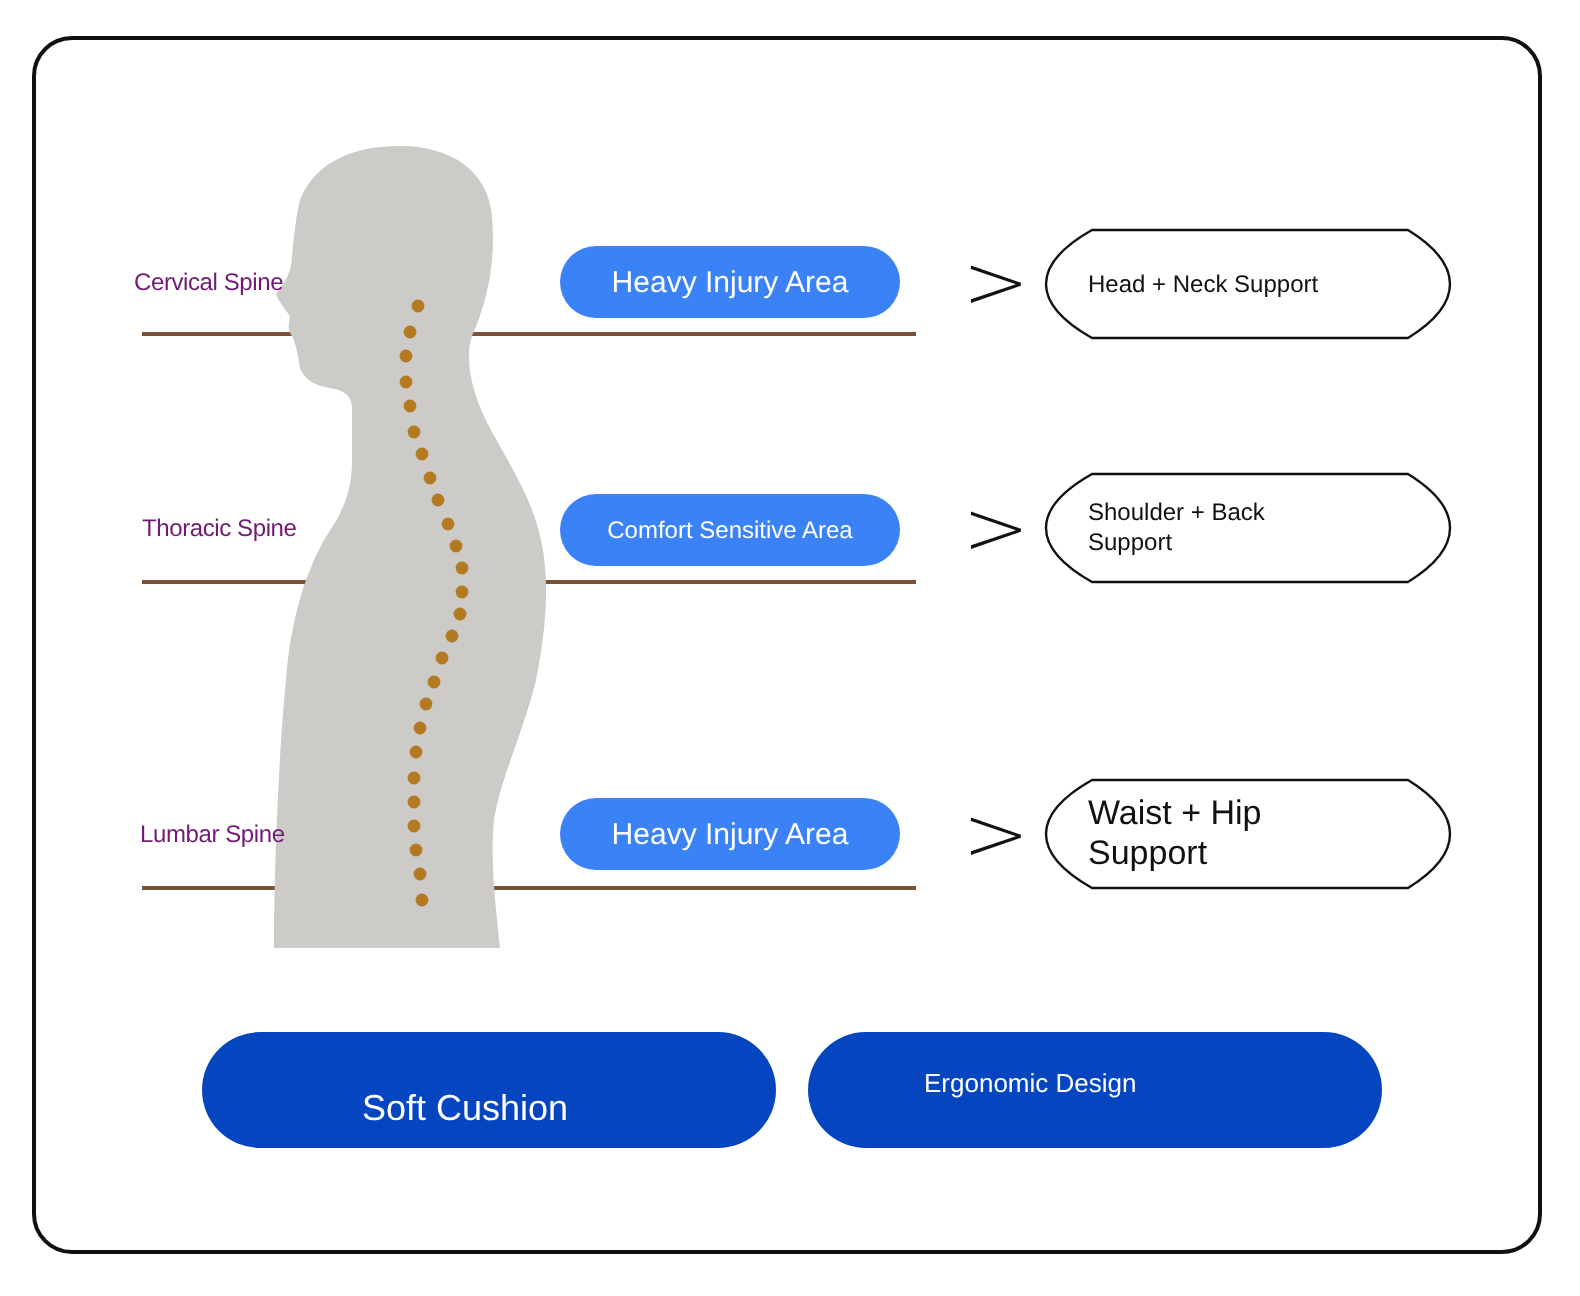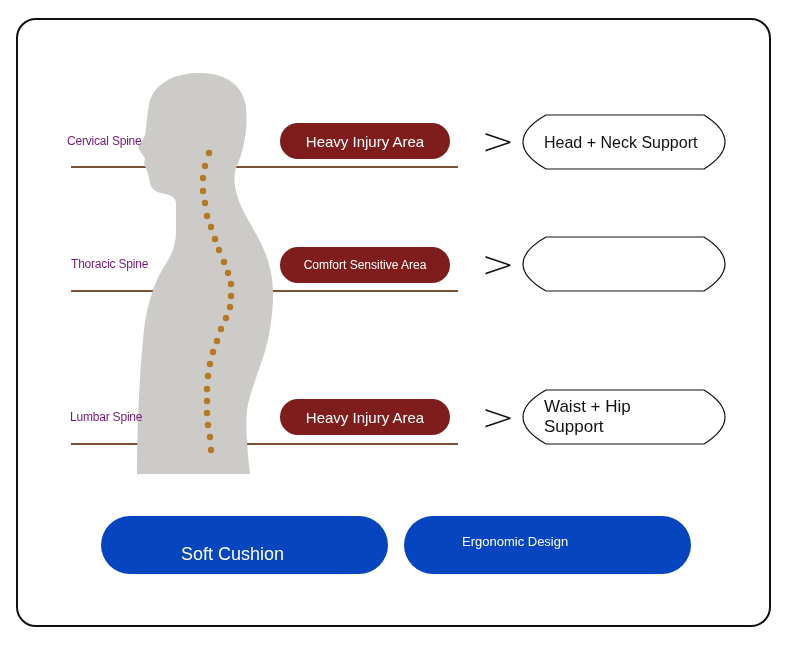--- a/index.html
+++ b/index.html
@@ -1,25 +1,25 @@
 <!DOCTYPE html>
 <html><head>
 <meta charset="utf-8">
 <style>
   html, body { margin:0; padding:0; background:#ffffff; }
   body { width:790px; height:648px; position:relative; overflow:hidden; font-family:"Liberation Sans", "DejaVu Sans", sans-serif; }
   .frame { position:absolute; left:16px; top:18px; width:755px; height:609px; border:2px solid #111; border-radius:20px; box-sizing:border-box; background:#fff; }
   svg.body-art { position:absolute; left:0; top:0; }
   .spine-label { position:absolute; font-size:12px; color:#701a75; letter-spacing:-0.2px; white-space:nowrap; }
-  .area-pill { position:absolute; left:280px; width:170px; height:36px; background:#7f1d1d; color:#fff; border-radius:18px; display:flex; align-items:center; justify-content:center; font-size:15px; white-space:nowrap; }
+  .area-pill { position:absolute; left:280px; width:170px; height:36px; background:#3b82f6; color:#fff; border-radius:18px; display:flex; align-items:center; justify-content:center; font-size:15px; white-space:nowrap; }
   .area-pill.small { font-size:12px; }
   .arrow { position:absolute; left:482px; font-size:38px; line-height:38px; color:#111; font-family:"DejaVu Sans", sans-serif; font-weight:300; transform:scaleX(1.05); }
   .support-box { position:absolute; left:522px; width:204px; height:56px; }
   .support-box svg { position:absolute; left:0; top:0; }
-  .support-text { position:absolute; left:22px; right:12px; top:0; bottom:0; display:flex; align-items:center; font-size:16px; color:#111; line-height:15px; }
+  .support-text { position:absolute; left:22px; right:12px; top:0; bottom:0; display:flex; align-items:center; font-size:12px; color:#111; line-height:15px; }
   .support-text.loose { line-height:20px; font-size:17px; }
   .cta { position:absolute; top:516px; width:287px; height:58px; background:#0645c0; border-radius:29px; color:#fff; }
   .cta .line1, .cta .line2 { position:absolute; white-space:nowrap; font-size:18px; }
   .cta.left .line1 { left:42px; top:12px; opacity:0.85; }
   .cta.left .line2 { left:42px; top:28px;margin-left:38px; }
   .cta.right .line1 { left:58px; top:18px; font-size:13px; }
 </style>
 </head>
 <body>
 
@@ -97,20 +97,21 @@
 <div class="support-box" style="top:114px;">
   <svg width="204" height="56">
       <path d="M24,1 L182,1 Q203,14 203,28 Q203,42 182,55 L24,55 Q1,42 1,28 Q1,14 24,1 Z" fill="#fff" stroke="#111" stroke-width="1.2"></path>
     </svg>
   <div class="support-text">Head + Neck Support</div>
 </div>
 <div class="support-box" style="top:236px;">
   <svg width="204" height="56">
       <path d="M24,1 L182,1 Q203,14 203,28 Q203,42 182,55 L24,55 Q1,42 1,28 Q1,14 24,1 Z" fill="#fff" stroke="#111" stroke-width="1.2"></path>
     </svg>
+  <div class="support-text" style="width:130px;">Shoulder + Back Support</div>
 </div>
 <div class="support-box" style="top:389px;">
   <svg width="204" height="56">
       <path d="M24,1 L182,1 Q203,14 203,28 Q203,42 182,55 L24,55 Q1,42 1,28 Q1,14 24,1 Z" fill="#fff" stroke="#111" stroke-width="1.2"></path>
     </svg>
   <div class="support-text loose" style="width:100px;">Waist + Hip Support</div>
 </div>
 
 <div class="cta left" style="left:101px;">
   <span class="line2">Soft Cushion</span>

